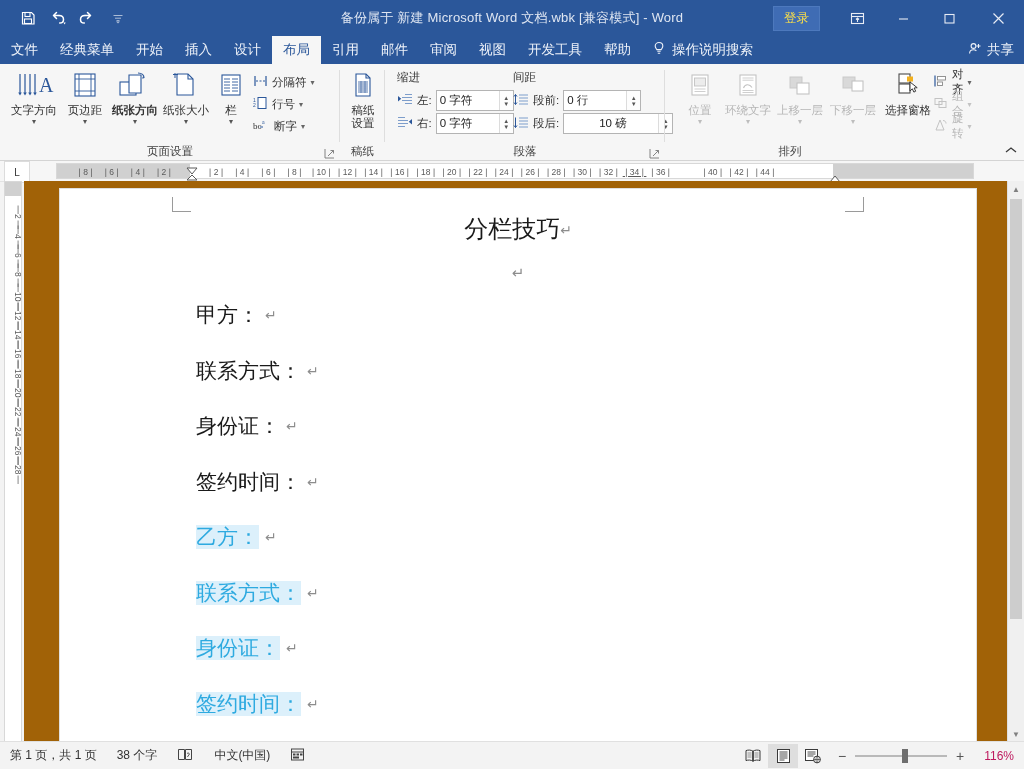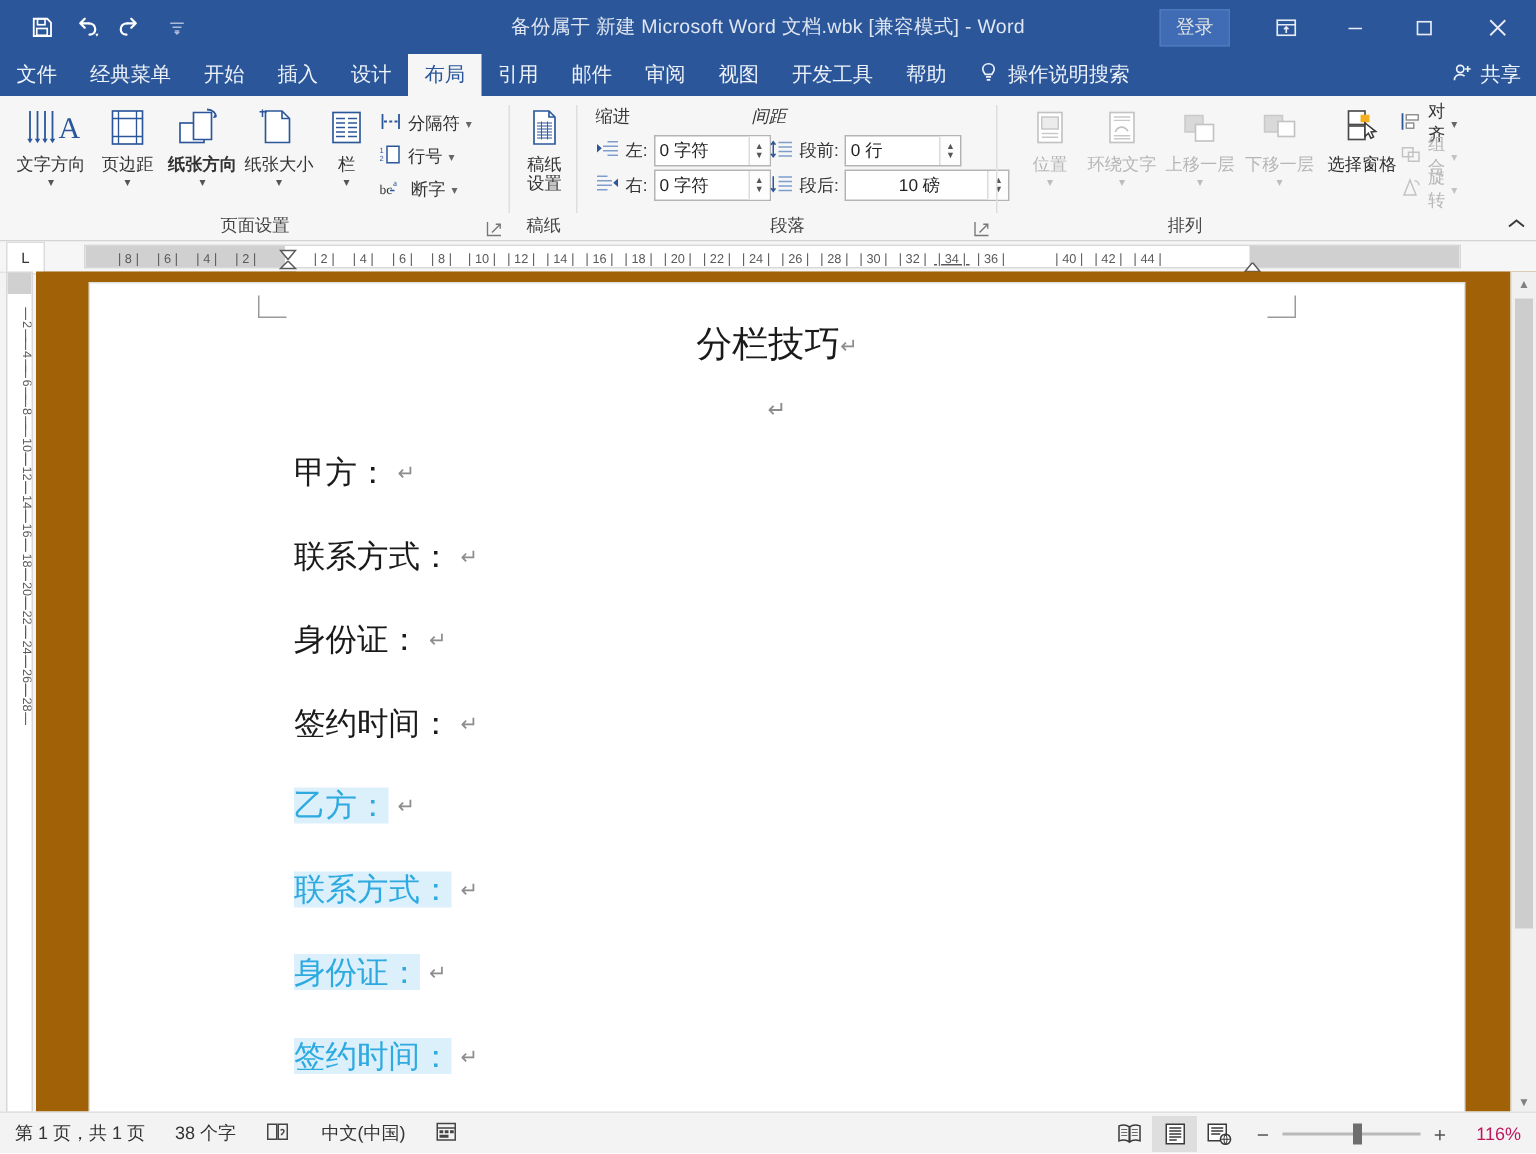--- a/index.html
+++ b/index.html
@@ -33,21 +33,21 @@
   .title-text {
     position:absolute; left:0; right:0; top:0; height:36px;
     display:flex; align-items:center; justify-content:center;
     color:#dfe6f2; font-size:13px; letter-spacing:0.2px;
     pointer-events:none;
   }
   .win-right {
     position:absolute; right:0; top:0; height:36px; display:flex; align-items:center;
   }
   .signin-btn {
-    background:#3f6cb4; color:#e5e5e5; font-size:12.5px;
+    background:#3f6cb4; color:#fde047; font-size:12.5px;
     padding:3px 10px; margin-right:14px; border:1px solid #4d79bd;
   }
   .win-btn {
     width:46px; height:36px; display:flex; align-items:center; justify-content:center;
     color:#e7ecf5;
   }
   .win-btn.close { width:52px; }
 
   
   .tabbar {
@@ -460,21 +460,21 @@
         </span>
         <span class="lbl">稿纸</span>
         <span class="lbl" style="margin-top:0">设置</span>
       </div>
       <div class="group-label">稿纸</div>
       <div class="group-sep" style="right:0;"></div>
     </div>
 
     <div class="group" style="left:385px; width:280px;">
       <div class="sect-title" style="left:12px; top:6px;">缩进</div>
-      <div class="sect-title" style="left:116px; top:6px;font-style:italic;">间距</div>
+      <div class="sect-title" style="left:128px; top:6px;">间距</div>
 
       <div class="fld-row" style="left:12px; top:26px;">
         <span>
           <svg width="16" height="13" viewBox="0 0 16 13">
               <path d="M8 1.5h7M5 4.5h10M5 7.5h10M8 10.5h7" stroke="#7d9dcb" stroke-width="1.1"></path>
               <path d="M1 3l3.2 2.8L1 8.6z" fill="#2b579a"></path>
             </svg>
         </span>
         <span class="fld-label">左:</span>
         <span class="spin">

